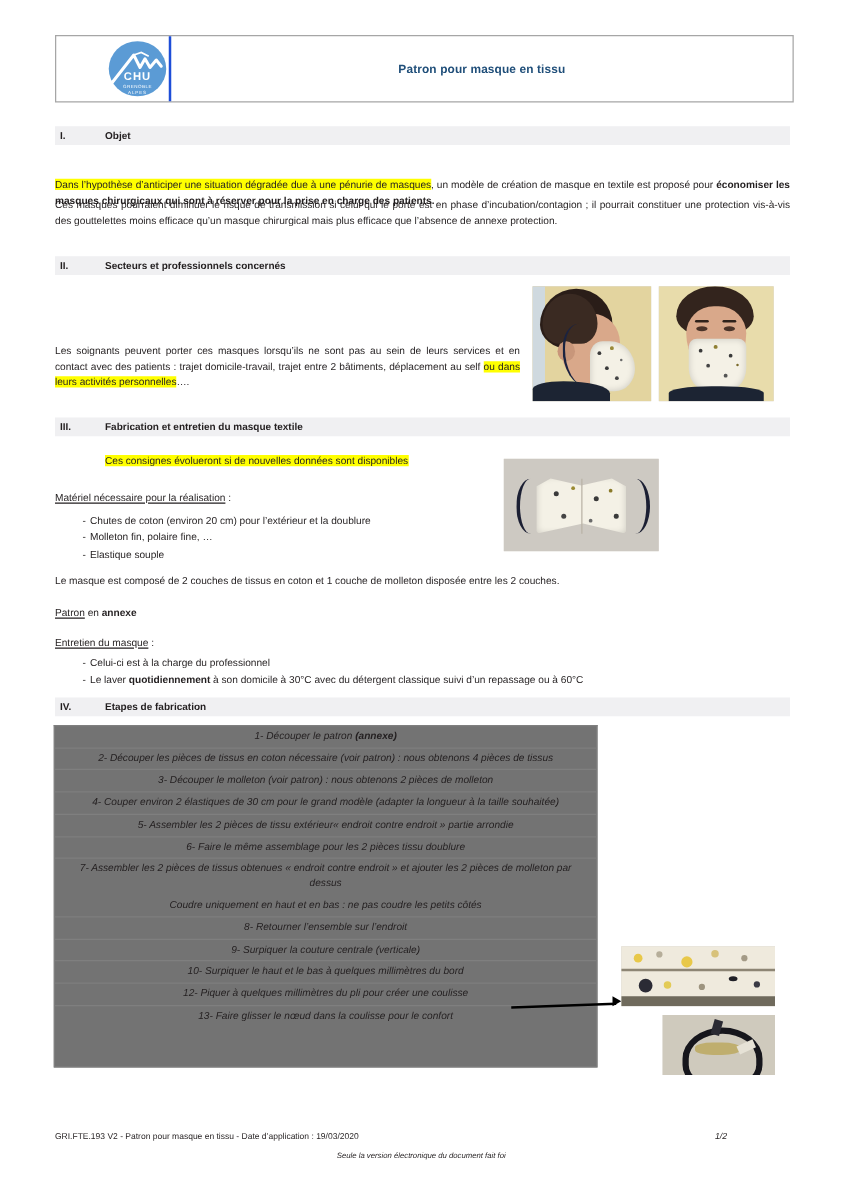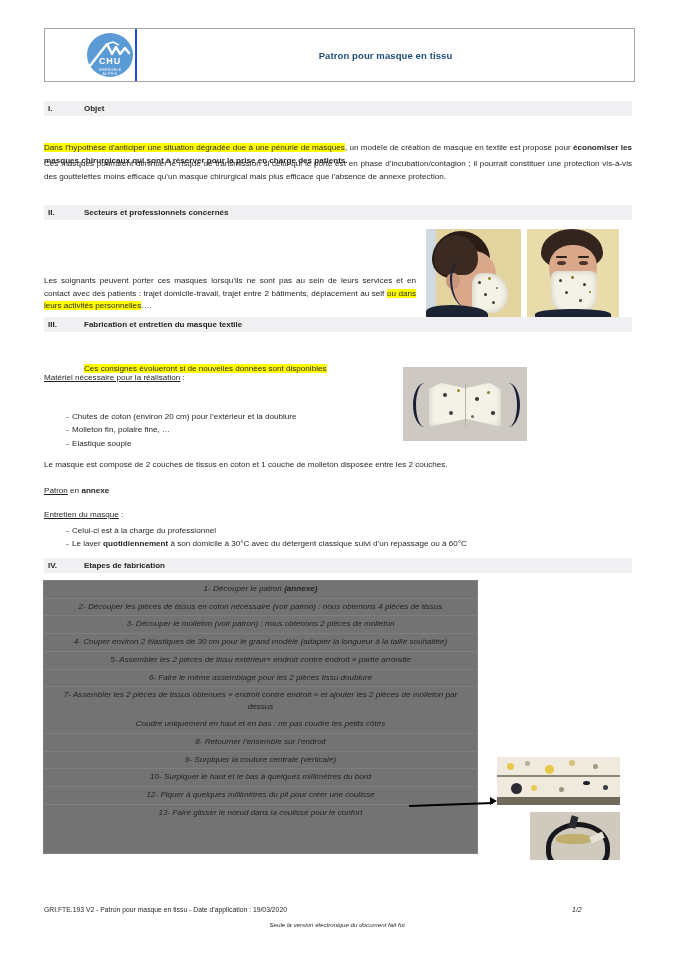--- a/index.html
+++ b/index.html
@@ -173,30 +173,30 @@
     <div class="mask-fabric" style="left:24px;top:42px;width:46px;height:44px;border-radius:14% 14% 46% 46%;"></div>
     <div class="speck" style="left:32px;top:50px;width:3px;height:3px;background:#3a3a3a;"></div>
     <div class="speck" style="left:44px;top:47px;width:2.5px;height:2.5px;background:#8f7f33;"></div>
     <div class="speck" style="left:56px;top:54px;width:3px;height:3px;background:#3a3a3a;"></div>
     <div class="speck" style="left:38px;top:62px;width:3px;height:3px;background:#444;"></div>
     <div class="speck" style="left:52px;top:70px;width:2.5px;height:2.5px;background:#555;"></div>
     <div class="speck" style="left:62px;top:62px;width:2px;height:2px;background:#7a6a2a;"></div>
     <div class="shirt" style="left:8px;top:80px;width:76px;height:12px;border-radius:45% 45% 0 0;"></div>
   </div>
 
-  <div class="sec-head" style="top:317px;">
+  <div class="sec-head" style="top:334px;">
     <span class="sec-num">III.</span>
     <span class="sec-title">Fabrication et entretien du masque textile</span>
   </div>
 
   <div class="para" style="left:44px;top:363px;padding-left:40px;">
     <span class="hl">Ces consignes évolueront si de nouvelles données sont disponibles</span>
   </div>
 
-  <div class="para" style="left:44px;top:372px;">
+  <div class="para" style="left:44px;top:393px;">
     <span class="u">Matériel nécessaire pour la réalisation</span><span> :</span>
   </div>
 
   <div class="bullets" style="left:44px;top:410px;width:330px;">
     <div class="bl">
         <span class="dash">-</span>
         <span>Chutes de coton (environ 20 cm) pour l’extérieur et la doublure</span>
       </div>
     <div class="bl">
         <span class="dash">-</span>

